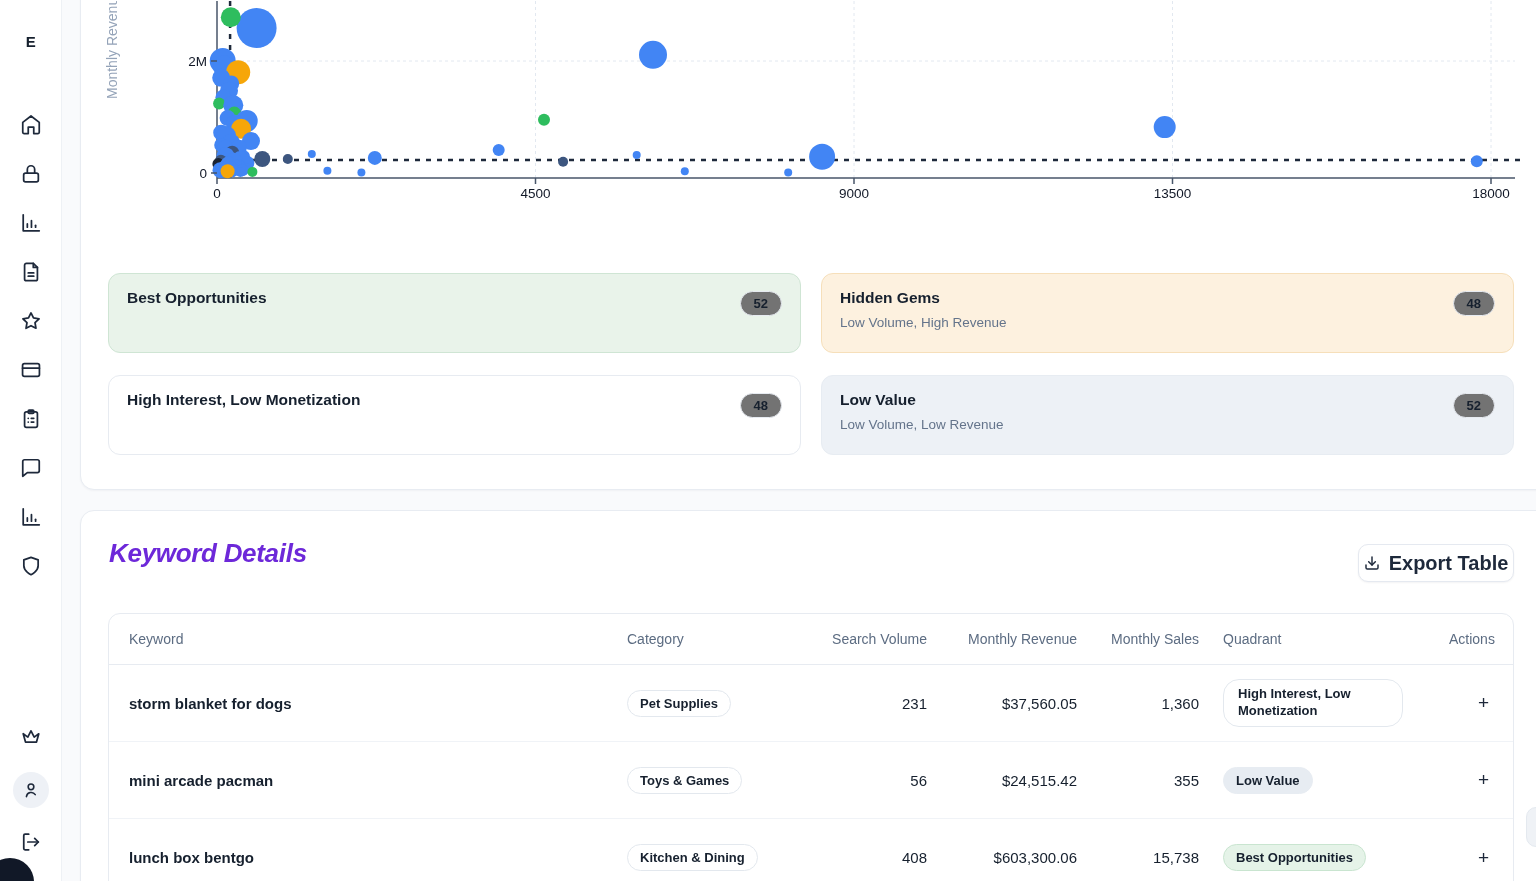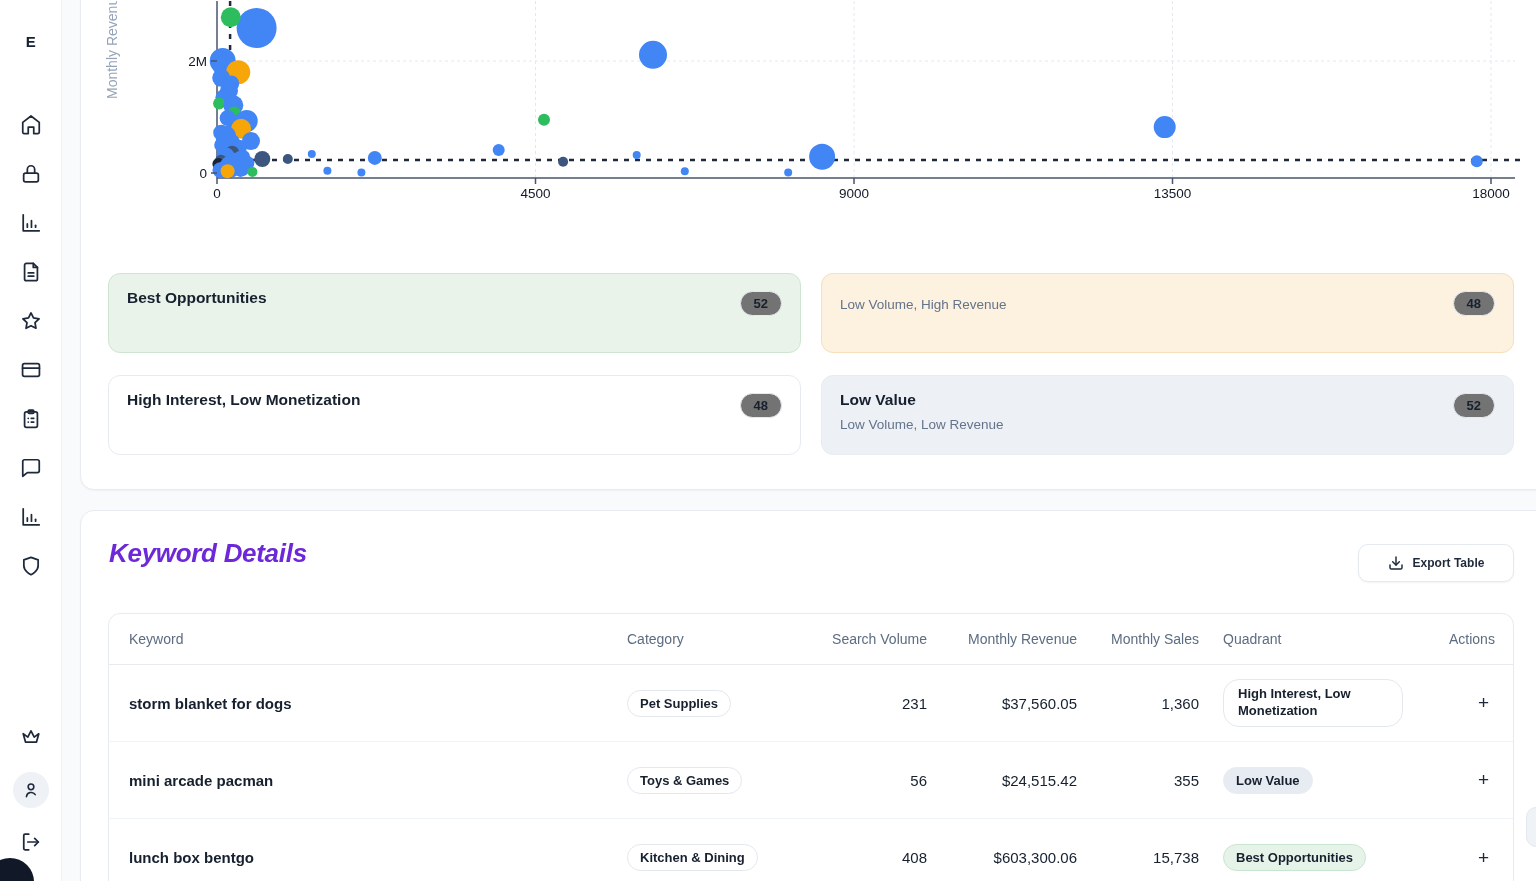--- a/index.html
+++ b/index.html
@@ -50,21 +50,21 @@
   .qcard .qsub { font-size:13.5px; color:#64748b; margin-top:8px; }
   .qcard .qbadge { position:absolute; right:18px; top:17px; background:#737373;
     border:1px solid #e7ebf1; border-radius:999px; padding:4px 13px;
     font-size:13px; font-weight:700; color:#16202e; }
   
   #kd-title { position:absolute; left:28px; top:27px; font-size:26px; font-weight:800; color:#6d28d9; letter-spacing:-.3px;font-style:italic; }
   #kd-sub { position:absolute; left:28px; top:58px; font-size:14px; color:#000000;margin-top:48px; }
   #export-btn { position:absolute; left:1277px; top:33px; width:156px; height:38px;
     background:#fff; border:1px solid #e5e9f0; border-radius:10px;
     display:flex; align-items:center; justify-content:center; gap:9px;
-    font-size:12px; font-weight:700; color:#1e293b; cursor:pointer;
+    font-size:20px; font-weight:700; color:#1e293b; cursor:pointer;
     box-shadow:0 1px 2px rgba(16,24,40,.05); }
   #export-btn svg { width:16px; height:16px; }
   
   #table-box { position:absolute; left:27px; top:102px; width:1406px;
     border:1px solid #e7ebf1; border-radius:12px; overflow:hidden; background:#fff; }
   .trow { display:grid;
     grid-template-columns:498px 185px 115px 150px 122px 250px 1fr;
     align-items:center; padding:0 20px; }
   .thead { height:51px; border-bottom:1px solid #e7ebf1; }
   .thead .cell { font-size:14px; color:#5c6c82; font-weight:500; line-height:1.45; }
@@ -275,20 +275,21 @@
         <text x="1410" y="197" text-anchor="middle" font-size="13.5" fill="#111827" font-family="Liberation Sans, sans-serif">18000</text>
         <text transform="translate(36 98) rotate(-90)" font-size="14" fill="#94a3b8" font-family="Liberation Sans, sans-serif">Monthly Revenue</text>
       </svg>
     </div>
   <div id="quadrant-grid">
       <div class="qcard green">
         <div class="qtitle">Best Opportunities</div>
         <div class="qbadge">52</div>
       </div>
       <div class="qcard orange">
+        <div class="qtitle">Hidden Gems</div>
         <div class="qsub">Low Volume, High Revenue</div>
         <div class="qbadge">48</div>
       </div>
       <div class="qcard white">
         <div class="qtitle">High Interest, Low Monetization</div>
         <div class="qbadge">48</div>
       </div>
       <div class="qcard slate">
         <div class="qtitle">Low Value</div>
         <div class="qsub">Low Volume, Low Revenue</div>

